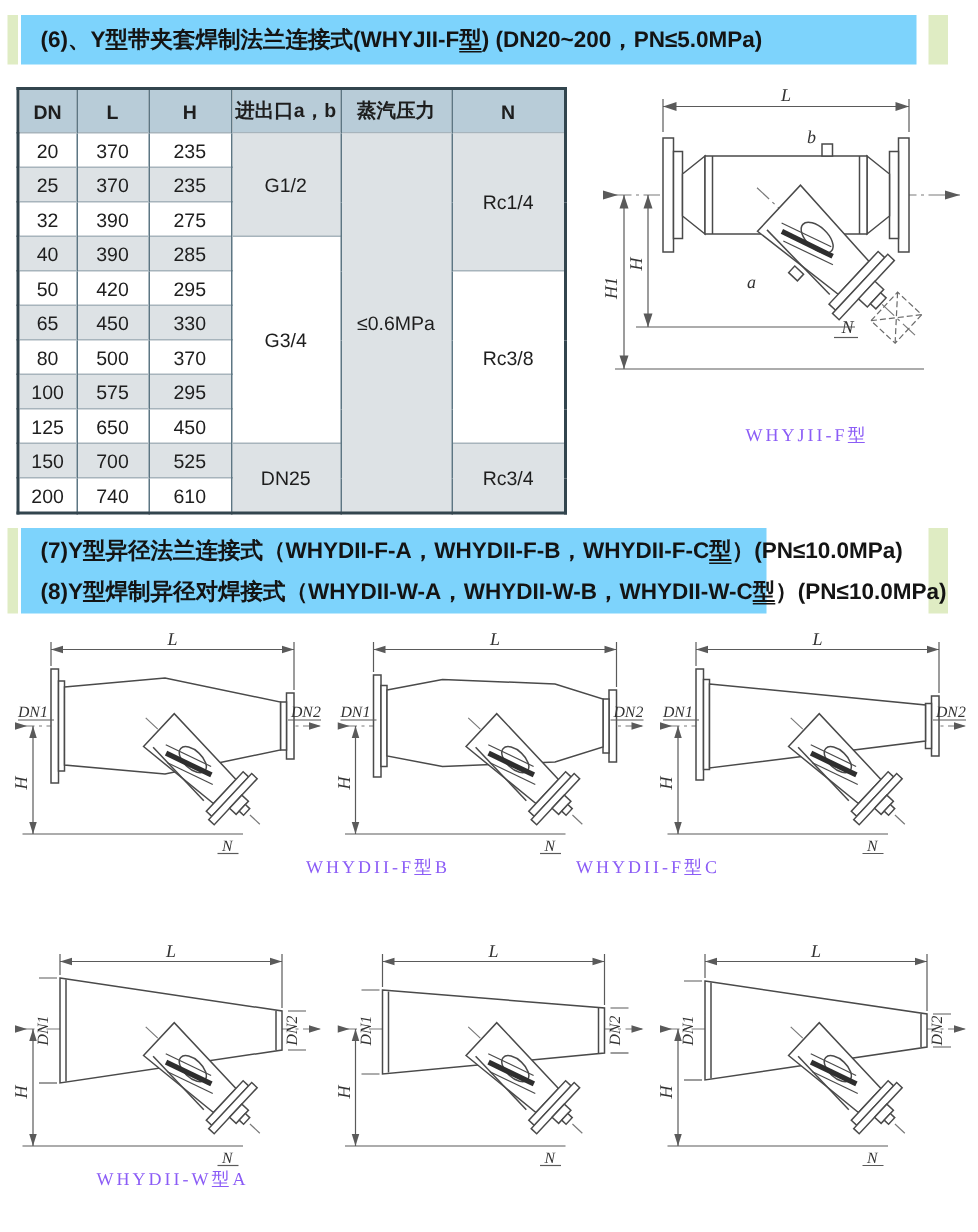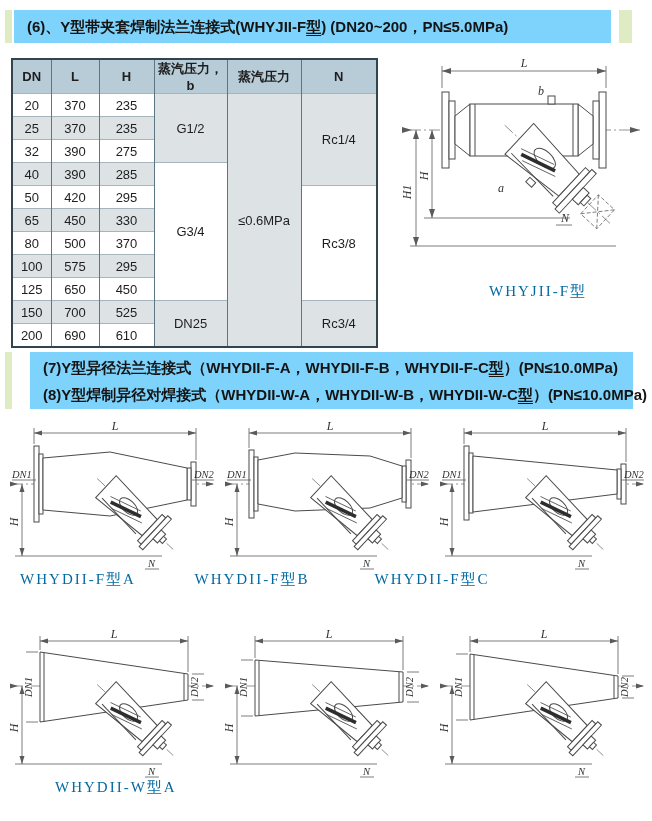--- a/index.html
+++ b/index.html
@@ -3,37 +3,37 @@
 <meta charset="utf-8">
 <style>
   html,body{margin:0;padding:0;background:#ffffff;}
   .page{position:relative;width:652px;height:821px;background:#ffffff;overflow:hidden;
         font-family:"Liberation Sans",sans-serif;}
   
   .gbar{position:absolute;background:#7dd3fc;color:#141414;font-weight:bold;
         font-size:15px;box-sizing:border-box;padding-left:13px;}
   .gstrip{position:absolute;background:#dfecc3;}
   .bar6{left:14px;top:10px;width:597px;height:33px;line-height:33px;}
-  .bar78{left:14px;top:352px;width:603px;height:57px;padding-top:2px;margin-left:16px;}
+  .bar78{left:14px;top:352px;width:497px;height:57px;padding-top:2px;}
   .bar78 .tl{line-height:27px;white-space:nowrap;}
   .u-model{text-decoration:underline;text-underline-offset:3px;}
   
   .spec-table{position:absolute;left:11px;top:58px;border-collapse:collapse;
               table-layout:fixed;border:2px solid #32454e;}
   .spec-table th,.spec-table td{border-left:1px solid #5d7683;border-top:1px solid #a7b4bc;
               text-align:center;vertical-align:middle;font-size:13px;color:#1e1e1e;
               padding:0;overflow:hidden;}
   .spec-table th{background:#b8ccd8;height:28px;font-weight:600;border-top:none;}
   .spec-table td{height:22px;background:#ffffff;}
   .spec-table td.shade{background:#dde2e5;}
   .spec-table td.mwhite{background:#ffffff;}
   
   .fig{position:absolute;}
-  .cap{position:absolute;font-family:"Liberation Serif",serif;font-size:15px;
-       letter-spacing:2px;color:#0369a1;text-align:center;white-space:nowrap;}
+  .cap{position:absolute;font-family:"Liberation Serif",serif;font-size:12px;
+       letter-spacing:2px;color:#8b5cf6;text-align:center;white-space:nowrap;}
   svg .ol{stroke:#4a4a4a;stroke-width:1;fill:#ffffff;}
   svg .nf{stroke:#4a4a4a;stroke-width:1;fill:none;}
   svg .cl{stroke:#7a7a7a;stroke-width:0.8;fill:none;stroke-dasharray:11 3 2 3;}
   svg .dim{stroke:#5a5a5a;stroke-width:0.8;fill:none;}
   svg .ah{fill:#5a5a5a;stroke:none;}
   svg .thick{stroke:#2e2e2e;stroke-width:3.5;fill:none;}
   svg .thin{stroke:#4a4a4a;stroke-width:0.8;fill:none;}
   svg .dsh{stroke:#6a6a6a;stroke-width:0.8;fill:none;stroke-dasharray:4 2;}
   svg text{font-family:"Liberation Serif",serif;font-style:italic;fill:#333333;}
   svg .dl{font-size:12px;}
@@ -55,21 +55,21 @@
         <col style="width:55px">
       <col style="width:73px">
         <col style="width:74px">
         <col style="width:76px">
     </colgroup>
     <thead>
       <tr>
         <th>DN</th>
         <th>L</th>
         <th>H</th>
-        <th>蒸汽压力，b</th>
+        <th>进出口a，b</th>
         <th>蒸汽压力</th>
         <th>N</th>
       </tr>
     </thead>
     <tbody>
       <tr>
         <td>20</td>
         <td>370</td>
         <td>235</td>
         <td class="shade" rowspan="3">G1/2</td>
@@ -120,21 +120,21 @@
       </tr>
       <tr>
         <td class="shade">150</td>
         <td class="shade">700</td>
         <td class="shade">525</td>
         <td class="shade" rowspan="2">DN25</td>
         <td class="shade" rowspan="2">Rc3/4</td>
       </tr>
       <tr>
         <td>200</td>
-        <td>690</td>
+        <td>740</td>
         <td>610</td>
       </tr>
     </tbody>
   </table>
 
   <svg class="fig" style="left:398px;top:52px;" width="252" height="228" viewBox="0 0 252 228">
     <line class="cl" x1="12" y1="78" x2="242" y2="78"></line>
     <path class="ah" d="M4,75 l10,3 l-10,3 z"></path>
     <path class="ah" d="M232,75 l10,3 l-10,3 z"></path>
 
@@ -233,21 +233,20 @@
       <rect class="ol" x="-3" y="80" width="6" height="4"></rect>
     </g>
     <line class="dim" x1="12" y1="64" x2="12" y2="136"></line>
     <path class="ah" d="M12,64 l-2.5,8 h5 z"></path>
     <path class="ah" d="M12,136 l-2.5,-8 h5 z"></path>
     <line class="dim" x1="5" y1="136" x2="152" y2="136"></line>
     <text class="dl" transform="rotate(-90 8 102)" x="8" y="102" text-anchor="middle">H</text>
     <text class="ds" x="138" y="147">N</text>
     <line class="dim" x1="135" y1="149" x2="149" y2="149"></line>
   </svg>
-  <div class="cap" style="left:18px;top:570px;width:120px;">WHYDII-F型A</div>
 
   <svg class="fig" style="left:225px;top:420px;" width="205" height="152" viewBox="0 0 205 152">
     <line class="cl" x1="2" y1="64" x2="203" y2="64"></line>
     <path class="ah" d="M0,61.5 l8,2.5 l-8,2.5 z"></path>
     <path class="ah" d="M196,61.5 l8,2.5 l-8,2.5 z"></path>
     <line class="dim" x1="24" y1="28" x2="24" y2="8"></line>
     <line class="dim" x1="186" y1="38" x2="186" y2="8"></line>
     <line class="dim" x1="24" y1="13" x2="186" y2="13"></line>
     <path class="ah" d="M24,13 l8,-2.5 v5 z"></path>
     <path class="ah" d="M186,13 l-8,-2.5 v5 z"></path>

